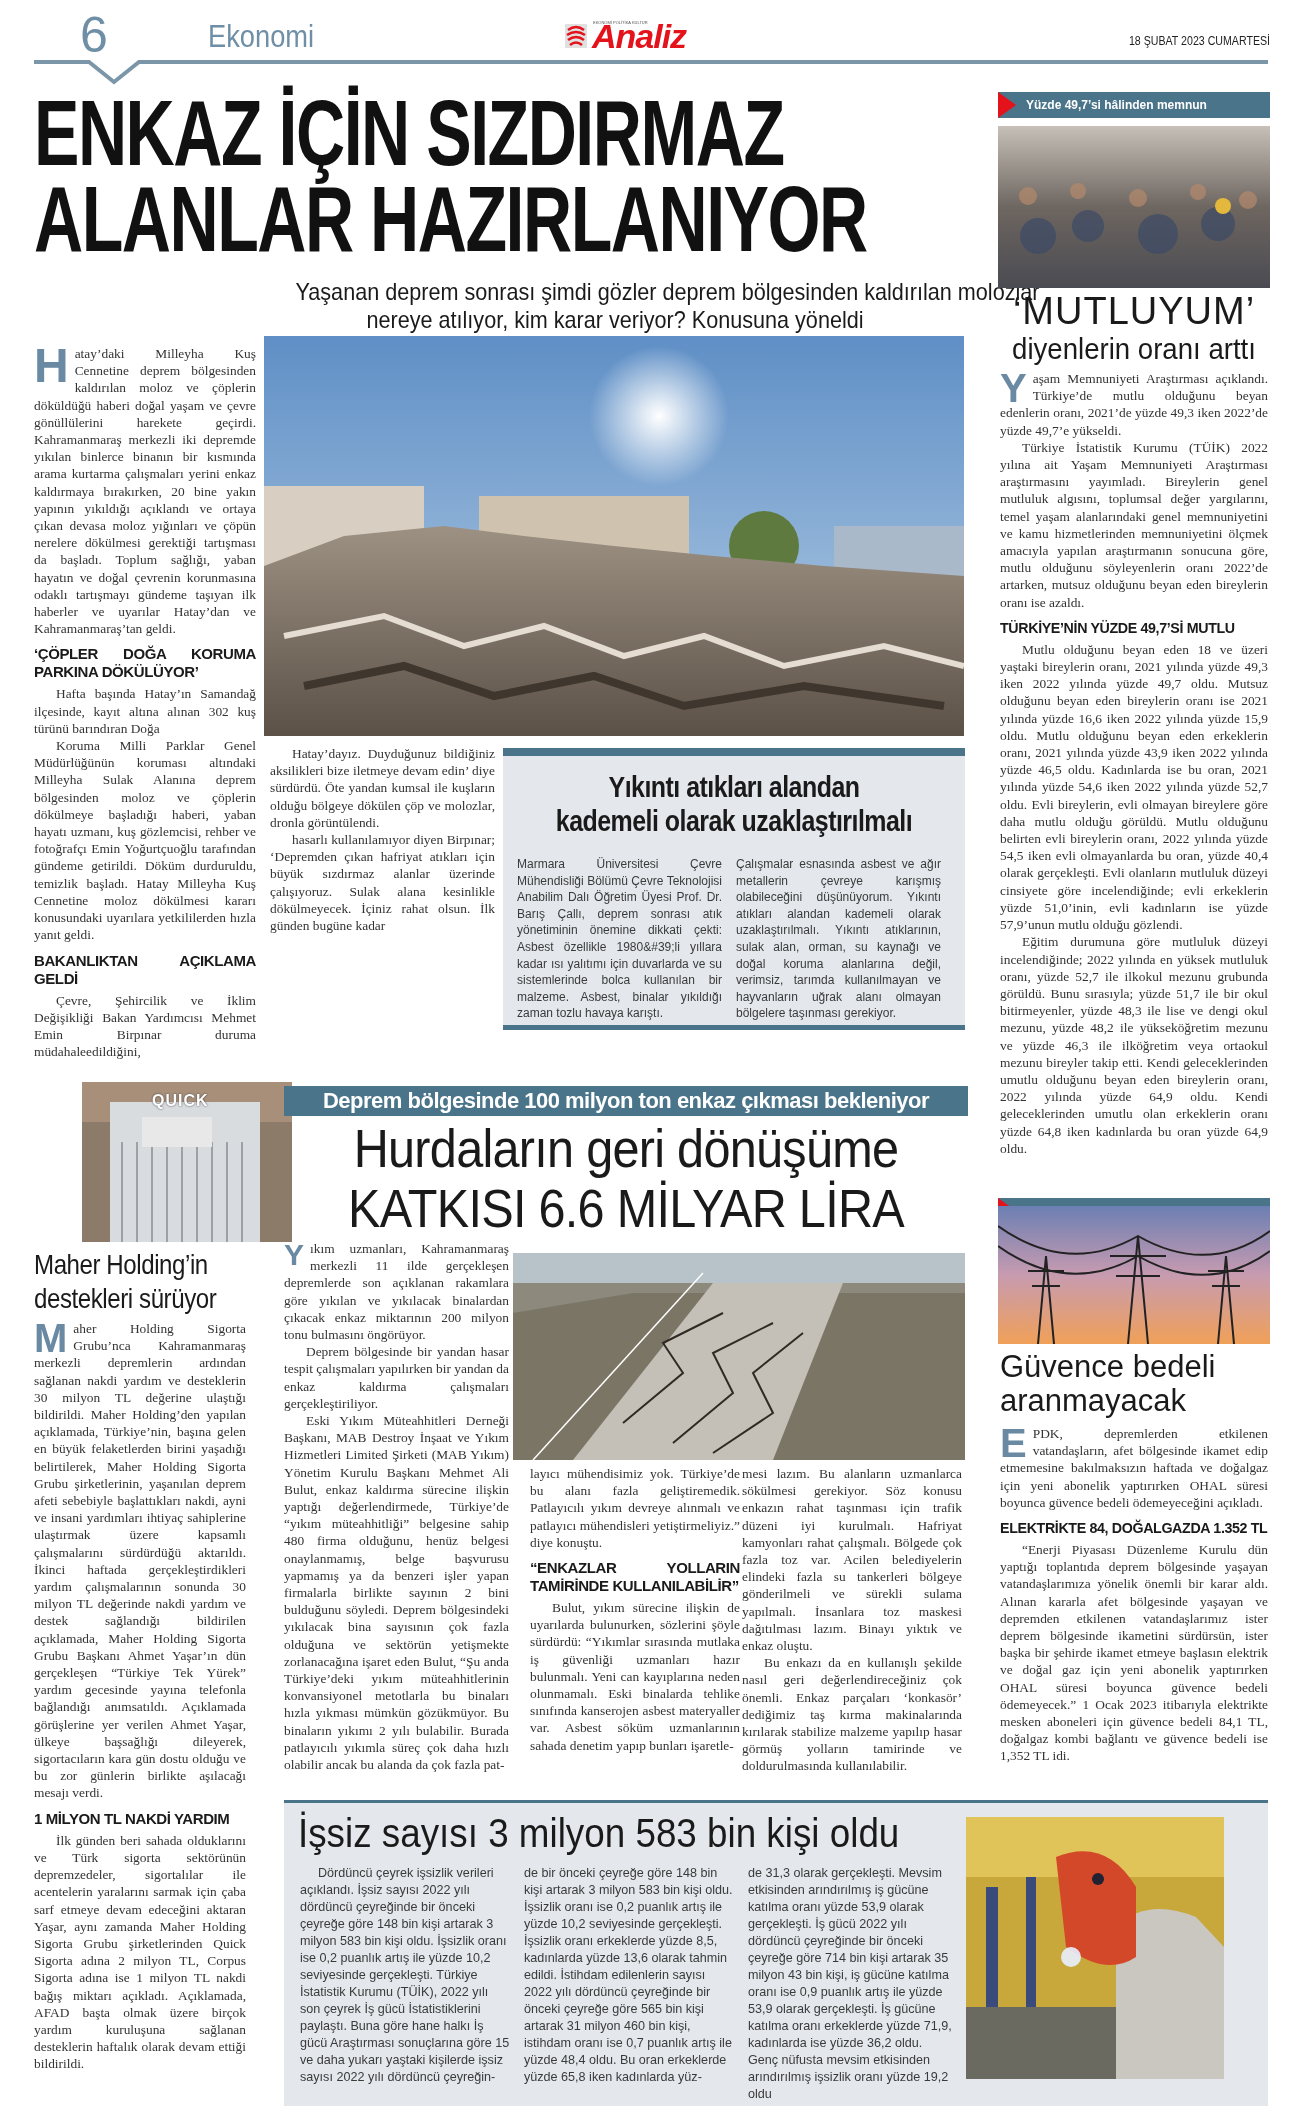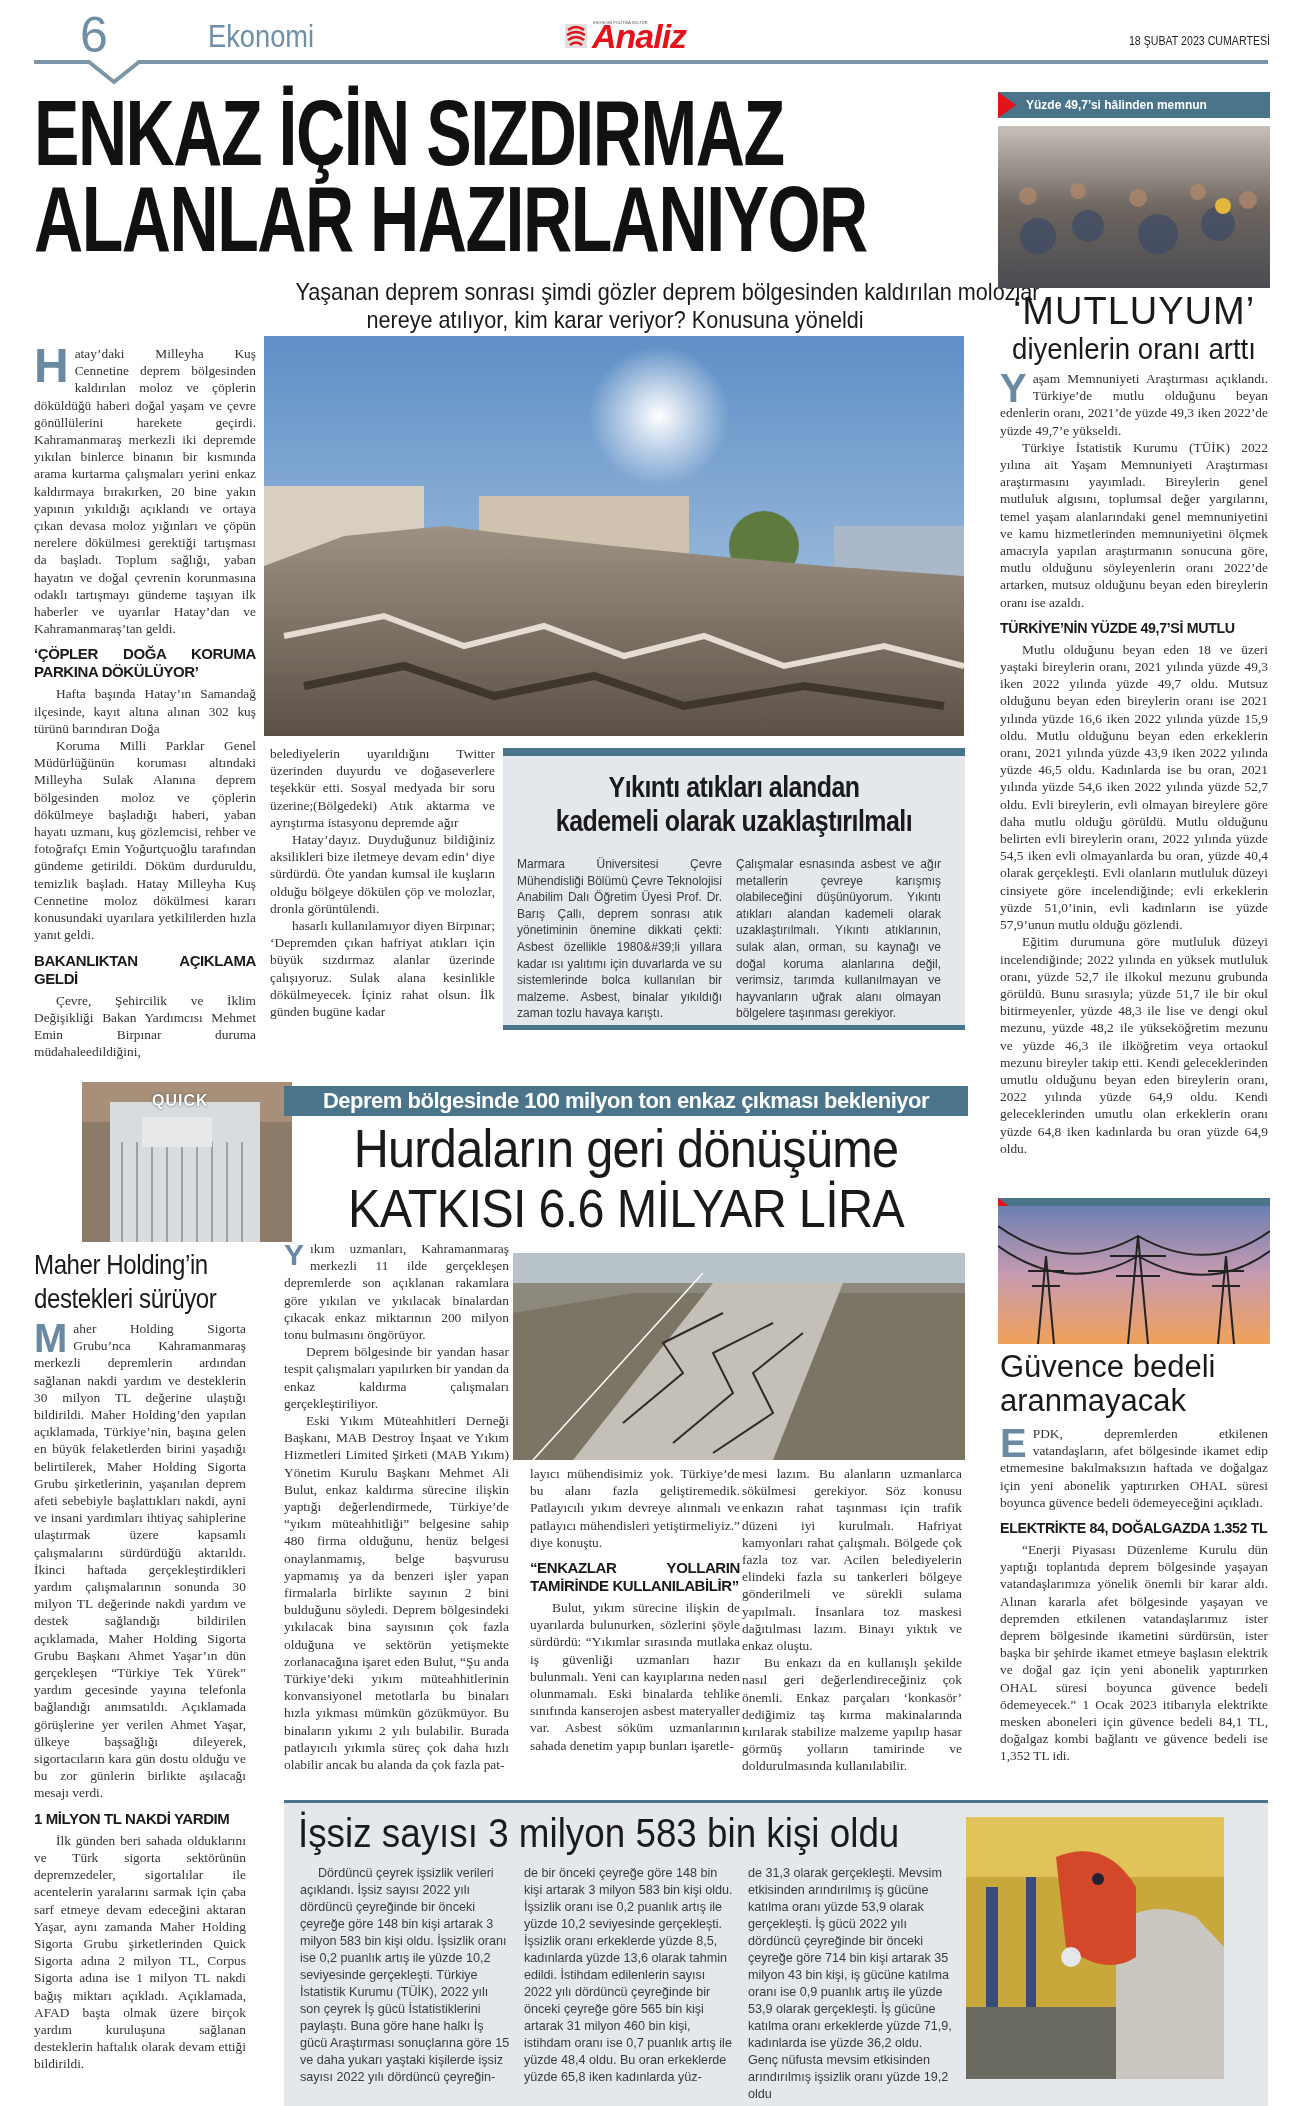--- a/index.html
+++ b/index.html
@@ -82,21 +82,20 @@
     <rect x="215" y="160" width="210" height="90" fill="#cfc3b0"></rect>
     <rect x="570" y="190" width="130" height="80" fill="#a9b9c9"></rect>
     <circle cx="500" cy="210" r="35" fill="#5f7a3e"></circle>
     <path d="M0 230 L80 200 L180 190 L260 200 L350 210 L450 220 L560 230 L700 240 L700 400 L0 400 Z" fill="url(#rub1)"></path>
     <path d="M20 300 L120 280 L200 310 L280 290 L360 320 L440 300 L520 330 L620 310 L700 330" stroke="#e5ddd1" stroke-width="6" fill="none"></path>
     <path d="M40 350 L140 330 L230 360 L330 340 L420 370 L540 350 L680 370" stroke="#3f362e" stroke-width="8" fill="none"></path>
   </svg>
 </div>
 
 <div class="abs body-text" style="left:270px;top:745px;width:225px;">
-  <p class="noindent">belediyelerin uyarıldığını Twitter üzerinden duyurdu ve doğaseverlere teşekkür etti. Sosyal medyada bir soru üzerine;(Bölgedeki) Atık aktarma ve ayrıştırma istasyonu depremde ağır</p>
   <p>Hatay’dayız. Duyduğunuz bildiğiniz aksilikleri bize iletmeye devam edin’ diye sürdürdü. Öte yandan kumsal ile kuşların olduğu bölgeye dökülen çöp ve molozlar, dronla görüntülendi.</p>
   <p>hasarlı kullanılamıyor diyen Birpınar; ‘Depremden çıkan hafriyat atıkları için büyük sızdırmaz alanlar üzerinde çalışıyoruz. Sulak alana kesinlikle dökülmeyecek. İçiniz rahat olsun. İlk günden bugüne kadar</p>
 </div>
 
 <div class="abs" style="left:503px;top:748px;width:462px;height:282px;background:#e4e8ec;border-top:8px solid #4a7489;border-bottom:5px solid #4a7489;">
   <div class="abs cond" style="left:0;top:14px;width:462px;text-align:center;font-weight:700;color:#1a1a1a;font-size:29px;line-height:34px;letter-spacing:-0.6px;">
     <div style="transform:scaleX(0.86);white-space:nowrap;">Yıkıntı atıkları alandan</div>
     <div style="transform:scaleX(0.86);white-space:nowrap;">kademeli olarak uzaklaştırılmalı</div>
   </div>
   <div class="abs sans-body" style="left:14px;top:100px;width:205px;font-size:12px;line-height:16.6px;">Marmara Üniversitesi Çevre Mühendisliği Bölümü Çevre Teknolojisi Anabilim Dalı Öğretim Üyesi Prof. Dr. Barış Çallı, deprem sonrası atık yönetiminin önemine dikkati çekti: Asbest özellikle 1980&amp;#39;li yıllara kadar ısı yalıtımı için duvarlarda ve su sistemlerinde bolca kullanılan bir malzeme. Asbest, binalar yıkıldığı zaman tozlu havaya karıştı.</div>

